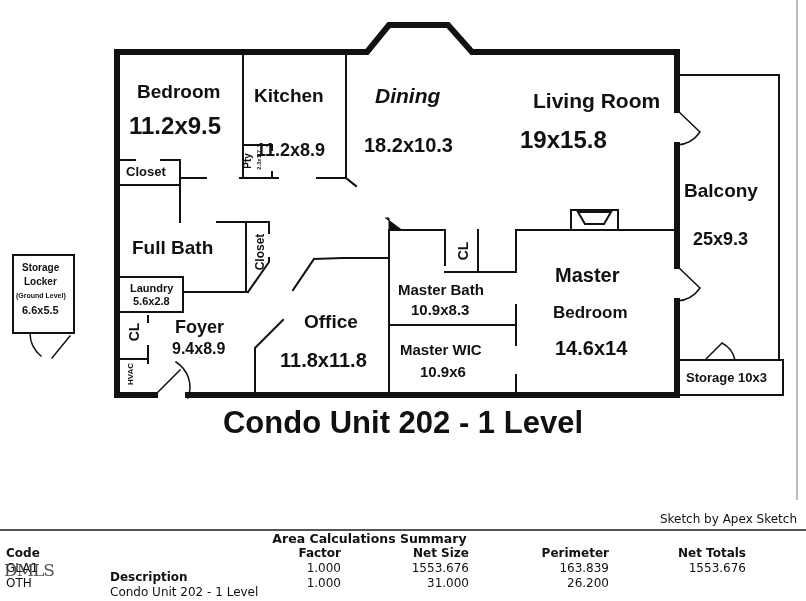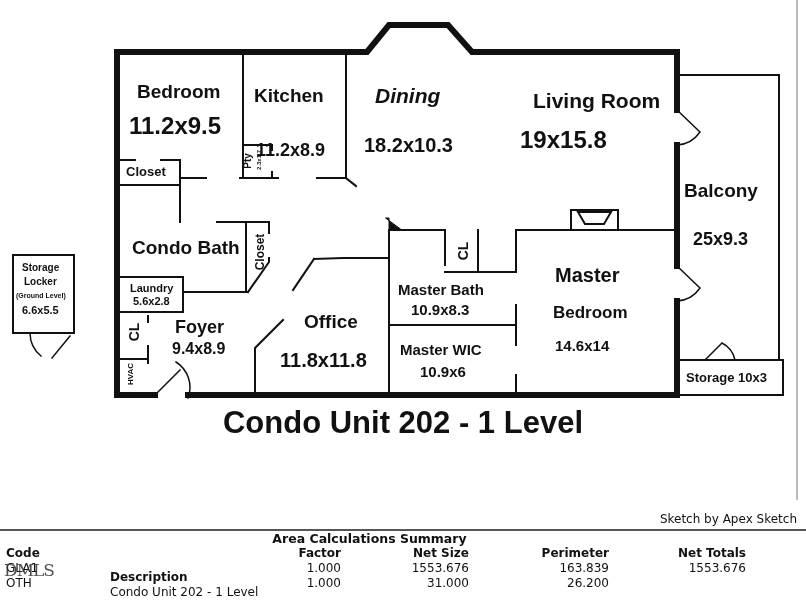--- a/index.html
+++ b/index.html
@@ -105,38 +105,38 @@
 <div class="lbl" style="left:256px;top:117px;font-size:18px;margin-top:24px;">11.2x8.9</div>
 <div class="lbl vert" style="left:240px;top:156px;font-size:10px;">Pty</div>
 <div class="lbl vert" style="left:249px;top:157px;font-size:6px;">2.3x1.7</div>
 <div class="lbl" style="left:375px;top:85px;font-size:21px;font-style:italic;">Dining</div>
 <div class="lbl" style="left:364px;top:135px;font-size:20px;">18.2x10.3</div>
 <div class="lbl" style="left:513px;top:90px;font-size:21px;margin-left:20px;">Living Room</div>
 <div class="lbl" style="left:520px;top:128px;font-size:24px;">19x15.8</div>
 <div class="lbl" style="left:684px;top:181px;font-size:19px;">Balcony</div>
 <div class="lbl" style="left:693px;top:230px;font-size:18px;">25x9.3</div>
 <div class="lbl" style="left:126px;top:165px;font-size:13px;">Closet</div>
-<div class="lbl" style="left:132px;top:238px;font-size:19px;">Condo Bath</div>
+<div class="lbl" style="left:132px;top:238px;font-size:19px;">Full Bath</div>
 <div class="lbl vert" style="left:242px;top:246px;font-size:12px;">Closet</div>
 <div class="lbl" style="left:130px;top:283px;font-size:11px;">Laundry</div>
 <div class="lbl" style="left:133px;top:296px;font-size:11px;">5.6x2.8</div>
 <div class="lbl" style="left:175px;top:318px;font-size:18px;">Foyer</div>
 <div class="lbl" style="left:172px;top:341px;font-size:16px;">9.4x8.9</div>
 <div class="lbl vert" style="left:125px;top:325px;font-size:14px;">CL</div>
 <div class="lbl vert" style="left:120px;top:370px;font-size:8px;">HVAC</div>
 <div class="lbl" style="left:304px;top:312px;font-size:19px;">Office</div>
 <div class="lbl" style="left:280px;top:350px;font-size:20px;">11.8x11.8</div>
 <div class="lbl vert" style="left:454px;top:244px;font-size:14px;">CL</div>
 <div class="lbl" style="left:398px;top:282px;font-size:15px;">Master Bath</div>
 <div class="lbl" style="left:411px;top:302px;font-size:15px;">10.9x8.3</div>
 <div class="lbl" style="left:400px;top:342px;font-size:15px;">Master WIC</div>
 <div class="lbl" style="left:420px;top:364px;font-size:15px;">10.9x6</div>
 <div class="lbl" style="left:555px;top:265px;font-size:20px;">Master</div>
 <div class="lbl" style="left:553px;top:304px;font-size:17px;">Bedroom</div>
-<div class="lbl" style="left:555px;top:338px;font-size:15px;">14.6x14</div>
+<div class="lbl" style="left:555px;top:338px;font-size:20px;">14.6x14</div>
 <div class="lbl" style="left:686px;top:371px;font-size:13px;">Storage 10x3</div>
 <div class="lbl" style="left:22px;top:263px;font-size:10px;">Storage</div>
 <div class="lbl" style="left:24px;top:277px;font-size:10px;">Locker</div>
 <div class="lbl" style="left:16px;top:292px;font-size:7px;">(Ground Level)</div>
 <div class="lbl" style="left:22px;top:305px;font-size:11px;">6.6x5.5</div>
 
 <div class="title">Condo Unit 202 - 1 Level</div>
 <div class="credit">Sketch by Apex Sketch</div>
 <div class="rule"></div>
 

